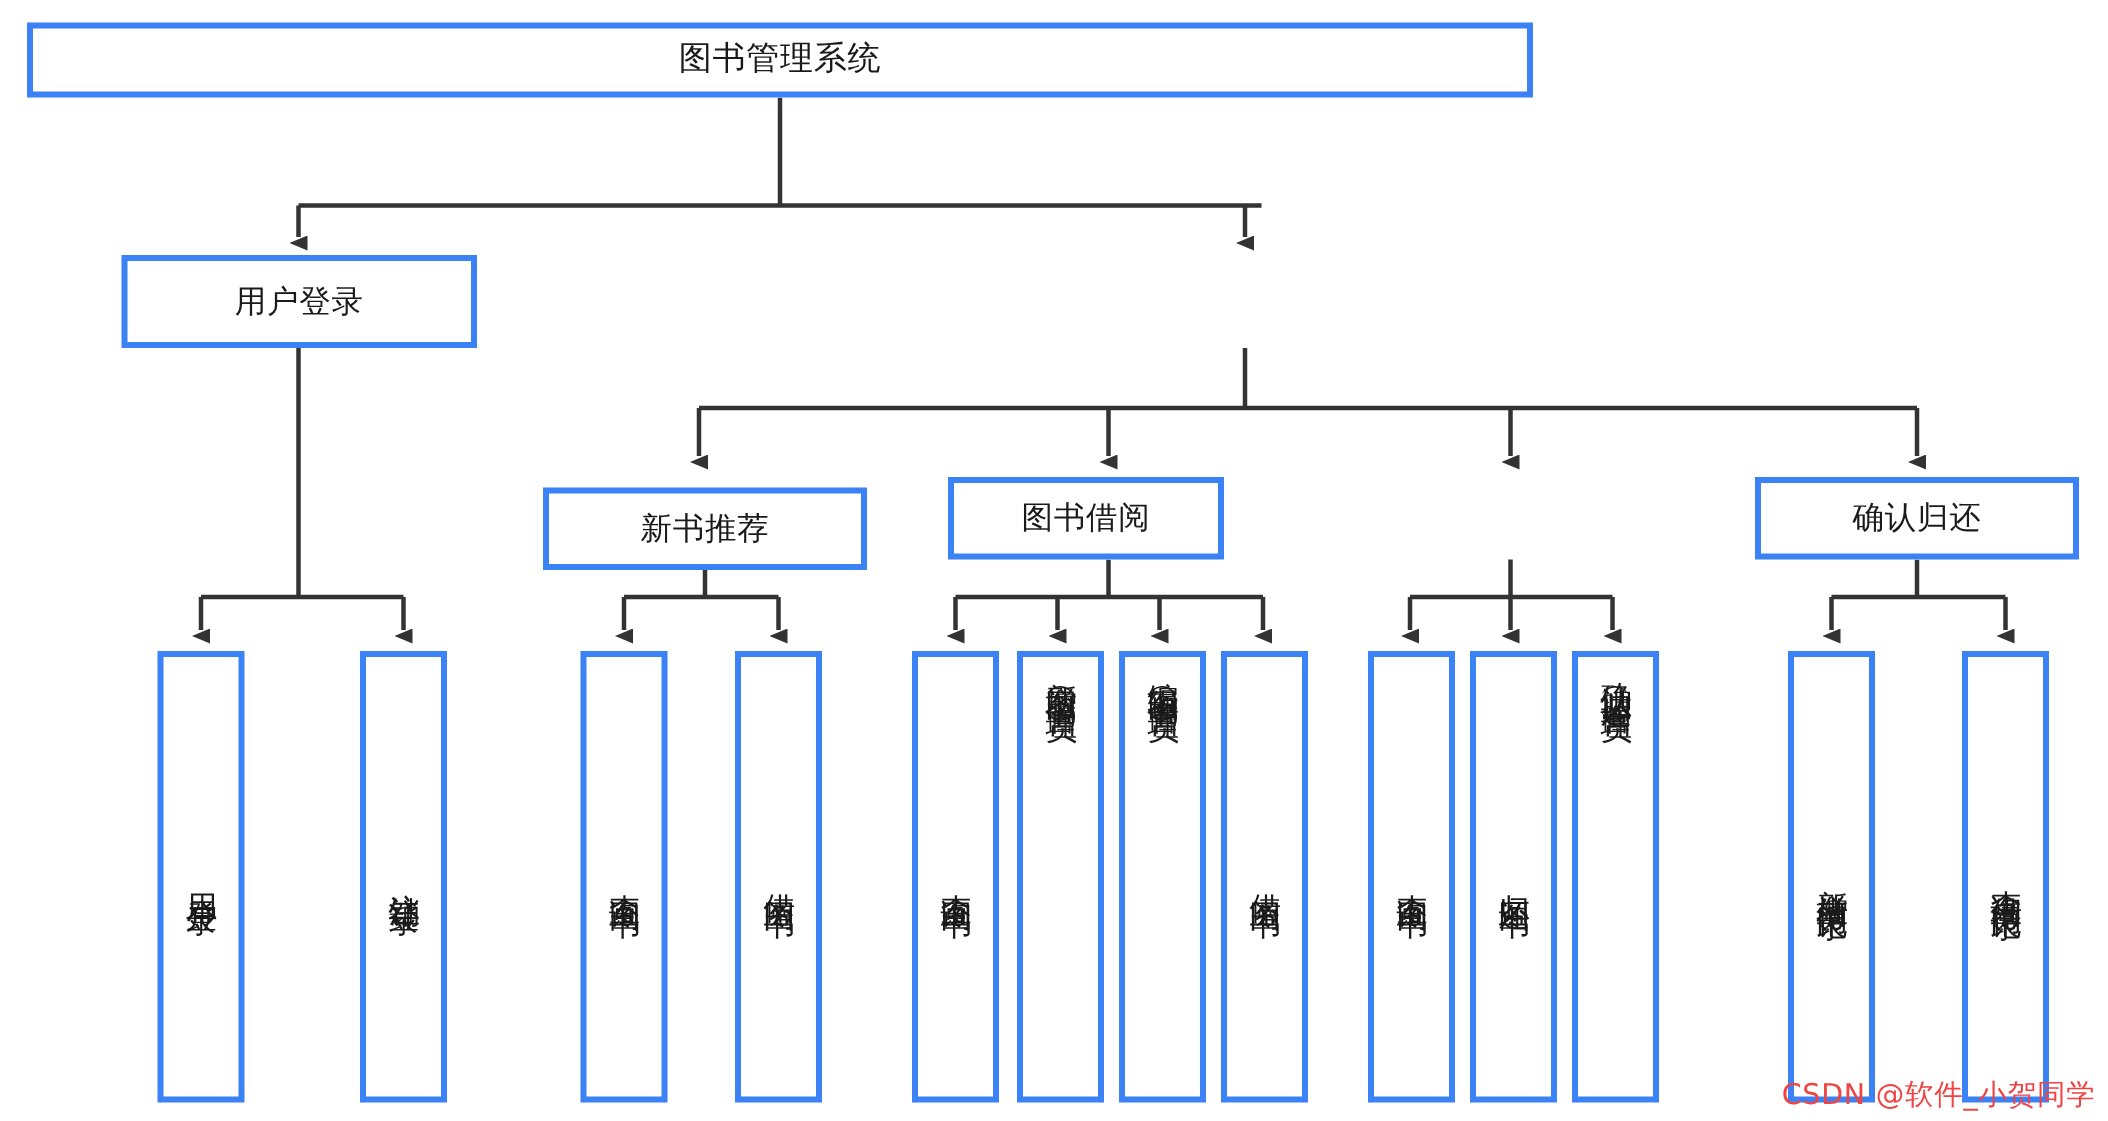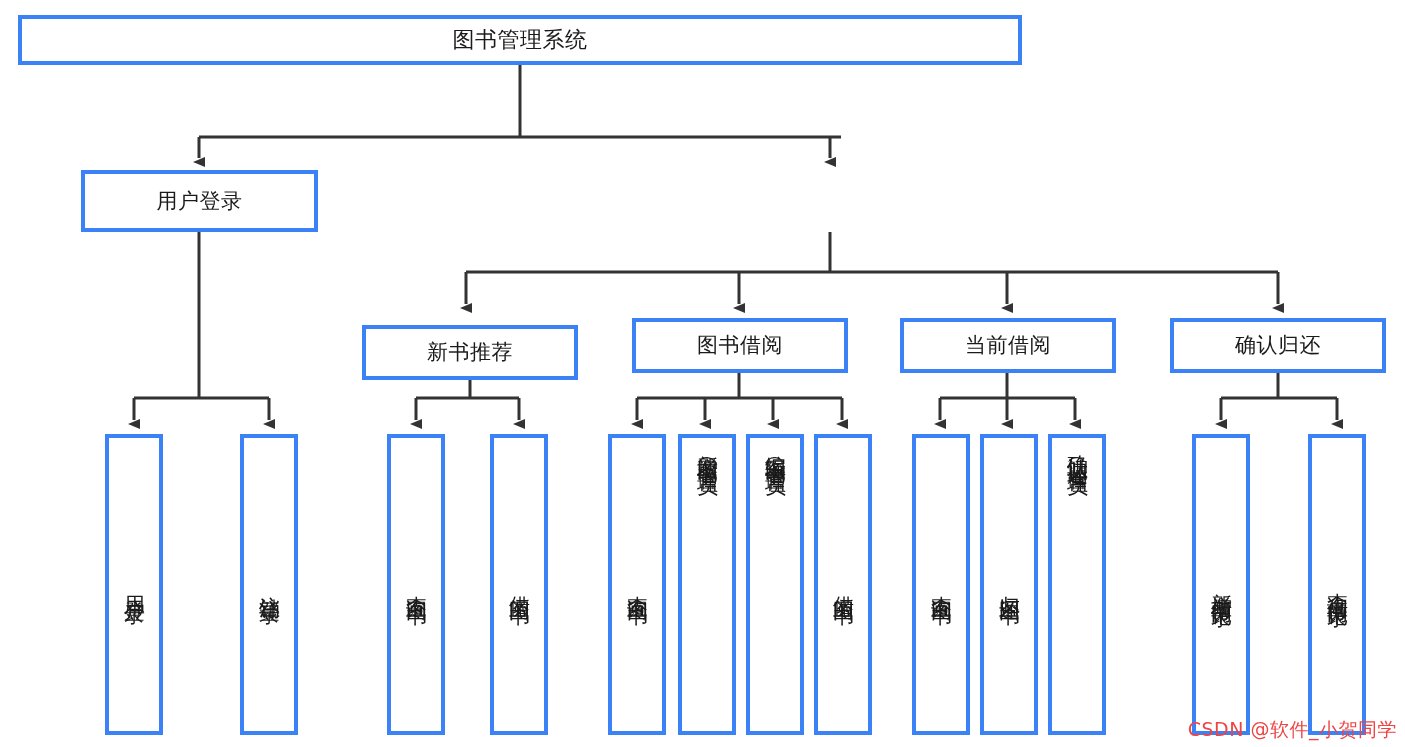--- a/index.html
+++ b/index.html
@@ -138,27 +138,24 @@
 
   <div class="node-box h-node" style="left:81px; top:170px; width:237px; height:62px;">
     <span class="node-label">用户登录</span>
   </div>
 
 
   <div class="node-box h-node" style="left:362px; top:315px; width:216px; height:55px;margin-top:10px;">
     <span class="node-label">新书推荐</span>
   </div>
 
-  <div class="node-box h-node" style="left:632px; top:318px; width:216px; height:55px;">
+  <div class="node-box h-node" style="left:632px; top:318px; width:184px; height:55px;">
     <span class="node-label">图书借阅</span>
   </div>
 
-  <div class="node-box h-node" style="left:900px; top:318px; width:216px; height:55px;">
-    <span class="node-label">当前借阅</span>
-  </div>
 
   <div class="node-box h-node" style="left:1170px; top:318px; width:216px; height:55px;">
     <span class="node-label">确认归还</span>
   </div>
 
   <div class="node-box v-node center-text" style="left:105px; top:434px; width:58px; height:301px;">
     <span class="node-label">用户登录</span>
   </div>
 
   <div class="node-box v-node center-text" style="left:240px; top:434px; width:58px; height:301px;">

